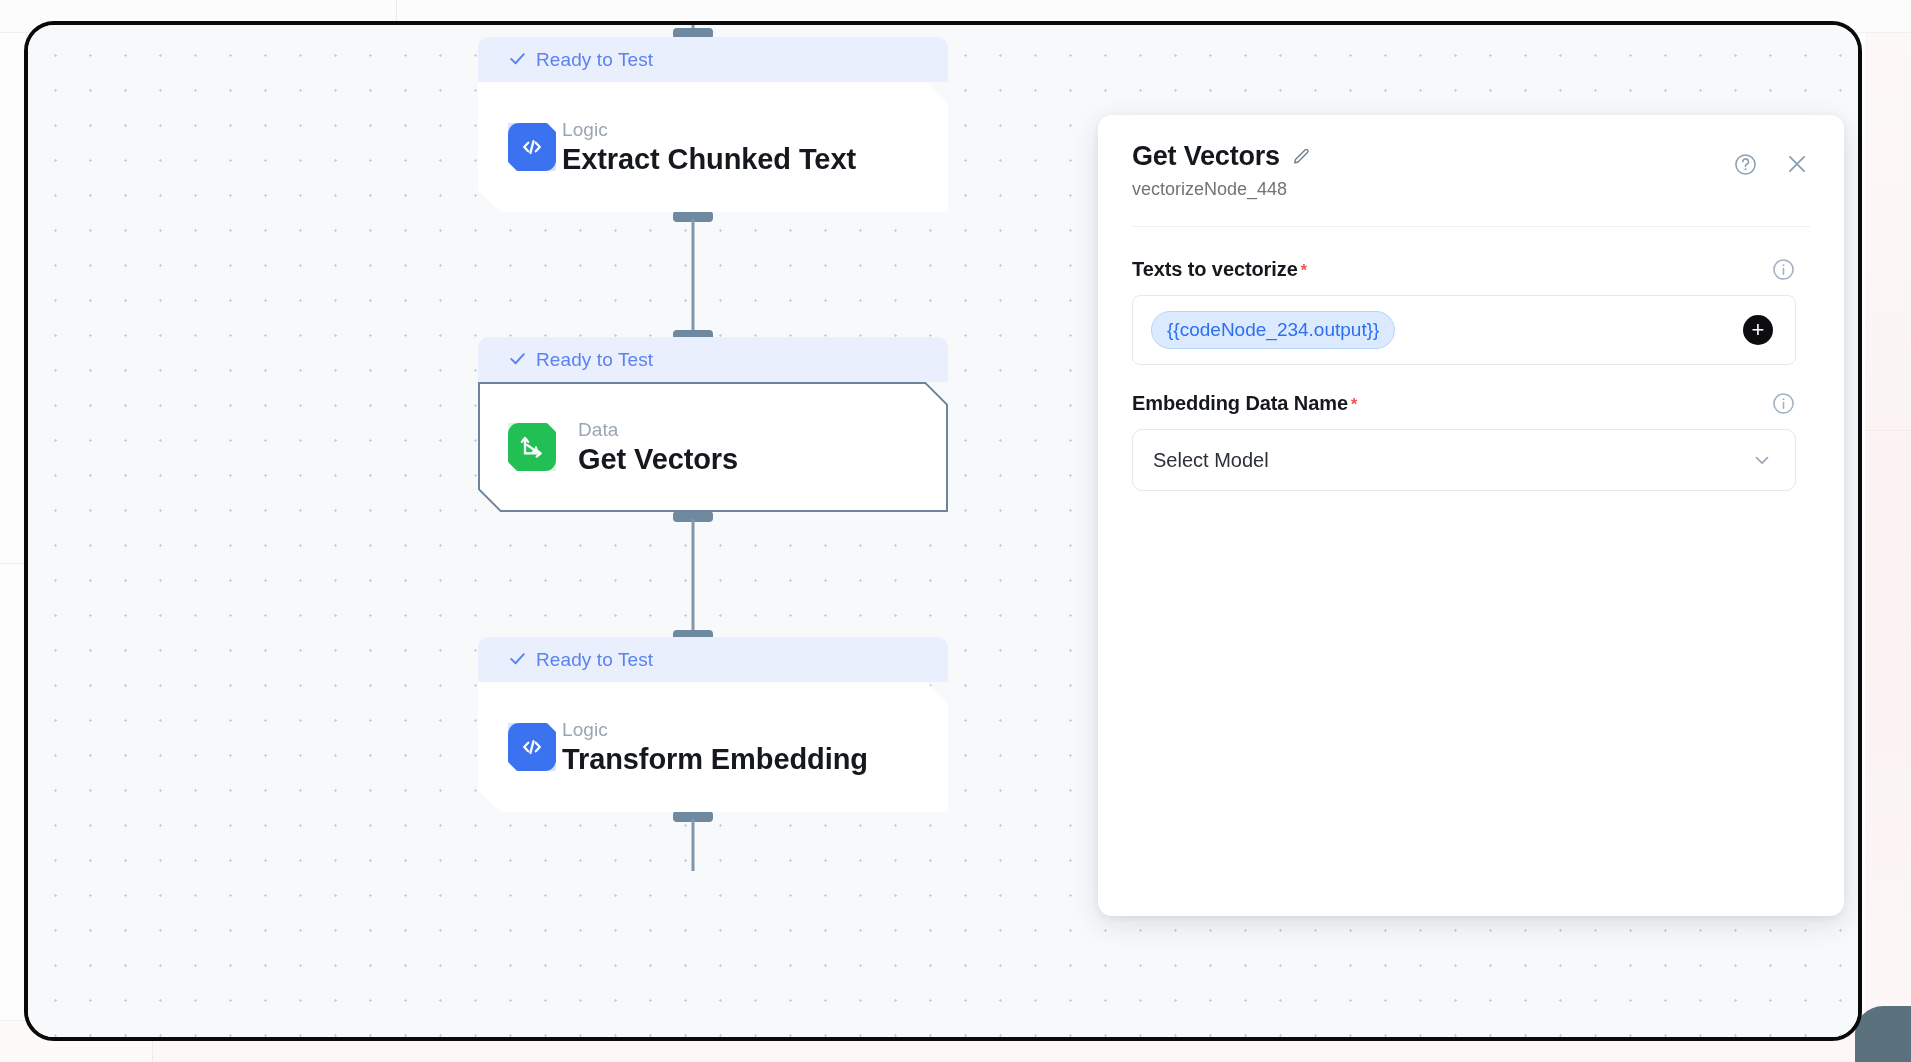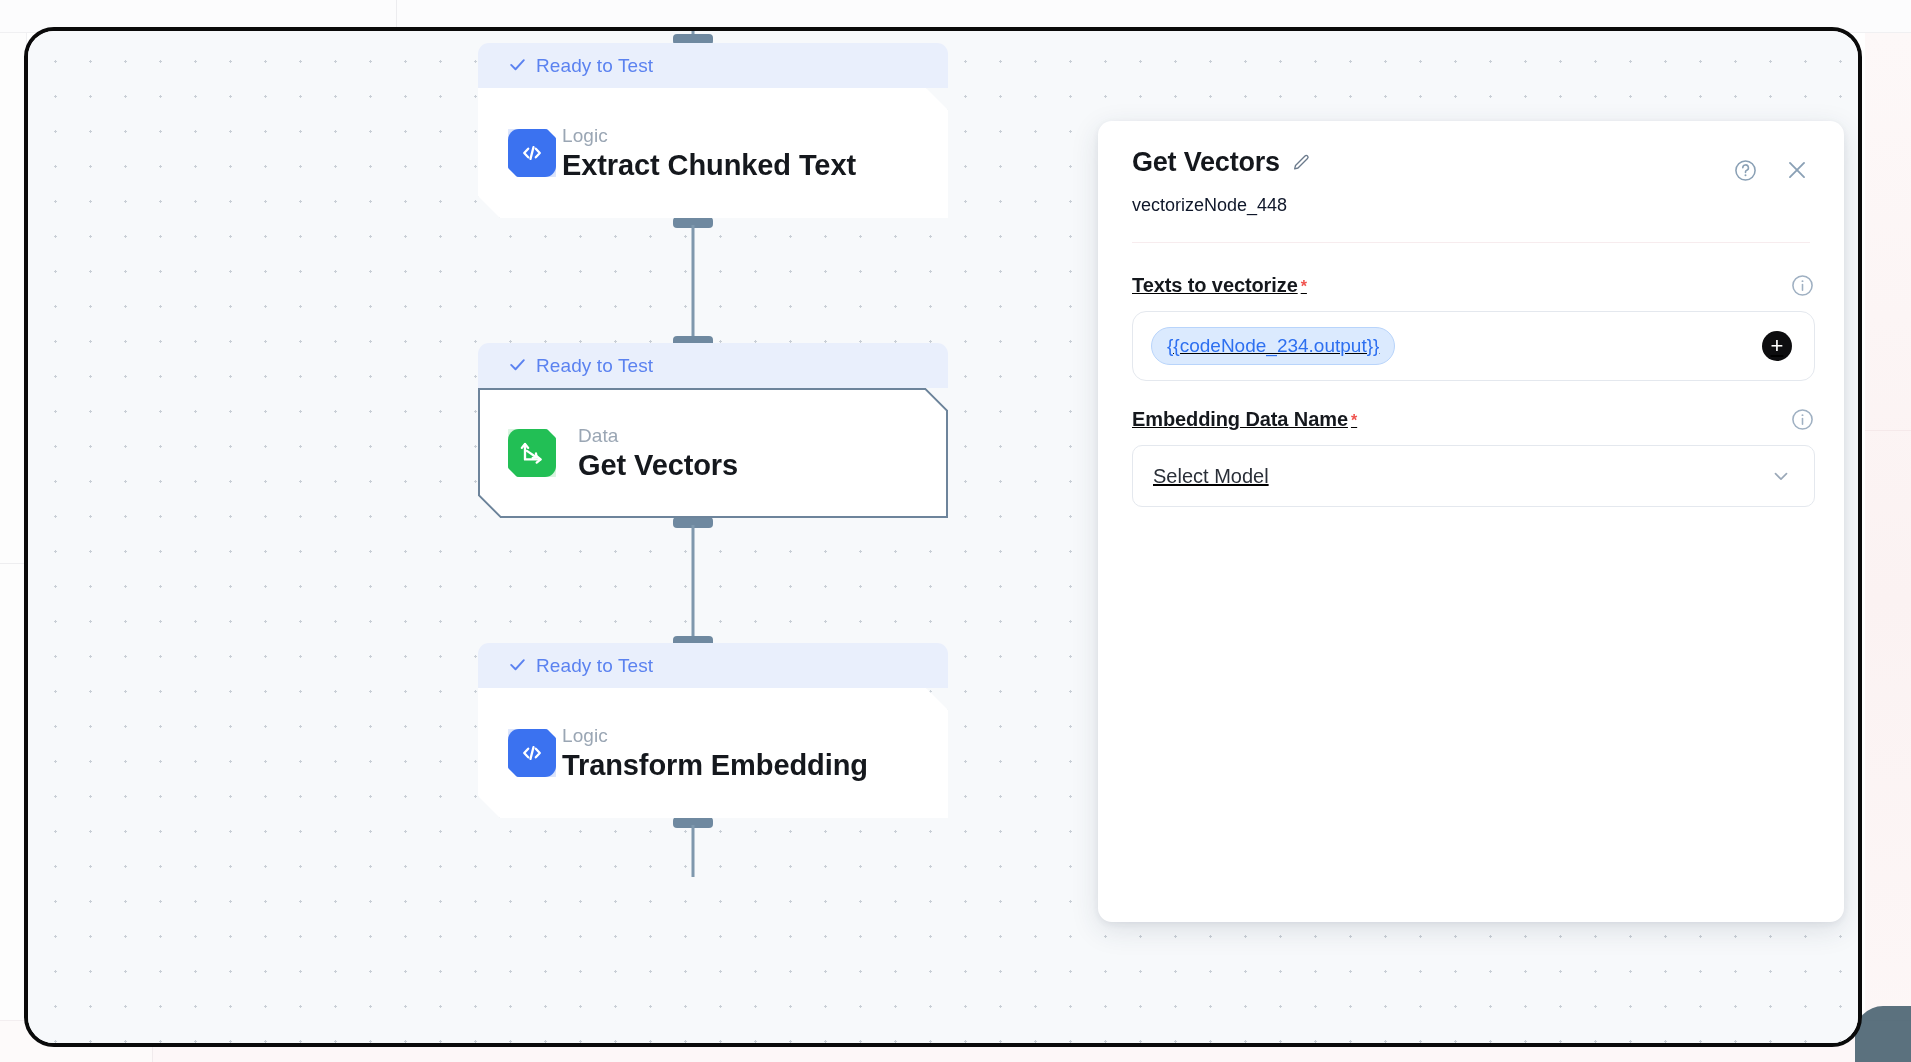--- a/index.html
+++ b/index.html
@@ -47,21 +47,21 @@
     position: absolute; left: 153px; bottom: 0; right: 46px; height: 42px;
     background: #fdf7f8;
   }
   .bg-botright-blob {
     position: absolute; right: 0; bottom: 0; width: 56px; height: 56px;
     background: #4d6573; border-radius: 28px 0 0 0; opacity: .92;
   }
 
   
   #viewport {
-    position: absolute; left: 24px; top: 27px; width: 1838px; height: 1020px;
+    position: absolute; left: 24px; top: 21px; width: 1838px; height: 1020px;
     border: 4px solid #0a0a0a; border-radius: 30px;
     background: #f7f9fb;
     overflow: hidden;
   }
   
   #canvas {
     position: absolute; inset: 0;
     background-color: #f7f9fb;
     background-image: radial-gradient(circle, #c9cfd6 1.1px, transparent 1.2px);
     background-size: 35px 35px;
@@ -133,34 +133,34 @@
   #panel {
     position: absolute; left: 1070px; top: 90px; width: 746px; height: 801px;
     background: #ffffff; border-radius: 14px;
     box-shadow: 0 8px 28px rgba(40,55,80,.13), 0 2px 6px rgba(40,55,80,.07);
     overflow: hidden;
   }
   .panel-head { padding: 26px 34px 0 34px; position: relative; }
   .panel-title-row { display: flex; align-items: center; gap: 11px; }
   .panel-title { font-size: 27px; font-weight: 700; color: #14171c; letter-spacing: -.2px; }
   .pencil { color: #6b7a8c; display: inline-flex; }
-  .panel-sub { margin-top: 17px; font-size: 18px; color: #0f172a; font-weight: 400; }
+  .panel-sub { margin-top: 7px; font-size: 18px; color: #737373; font-weight: 400; }
   .panel-actions { position: absolute; right: 34px; top: 36px; display: flex; align-items: center; gap: 26px; }
   .icon-btn { color: #8aa0b5; display: inline-flex; align-items: center; justify-content: center; }
   .panel-divider { margin: 26px 34px 0 34px; height: 1px; background: #f7ecee; }
 
-  .panel-body { padding: 30px 29px 0 34px; text-decoration: underline; }
+  .panel-body { padding: 30px 48px 0 34px; }
   .field { margin-bottom: 26px; }
   .field-label-row { display: flex; align-items: center; justify-content: space-between; margin-bottom: 13px; }
   .field-label { font-size: 20px; font-weight: 700; color: #15181d; letter-spacing: -.1px; }
   .req { color: #f0544f; font-weight: 700; margin-left: 3px; }
   .info-i { color: #9fb0c2; display: inline-flex; }
 
   .token-box {
-    border: 1px solid #e4e8ee; border-radius: 14px; background: #fff;
+    border: 1px solid #e4e8ee; border-radius: 8px; background: #fff;
     min-height: 70px; display: flex; align-items: center; gap: 12px;
     padding: 0 22px 0 18px; justify-content: space-between;
   }
   .token {
     display: inline-flex; align-items: center; height: 38px; padding: 0 15px;
     background: #dbeafe; border: 1px solid #b8d4fb; border-radius: 19px;
     color: #2d6ff0; font-size: 19px; white-space: nowrap;
   }
   .add-btn {
     width: 30px; height: 30px; border-radius: 50%; background: #0d0d0f; flex: 0 0 30px;

